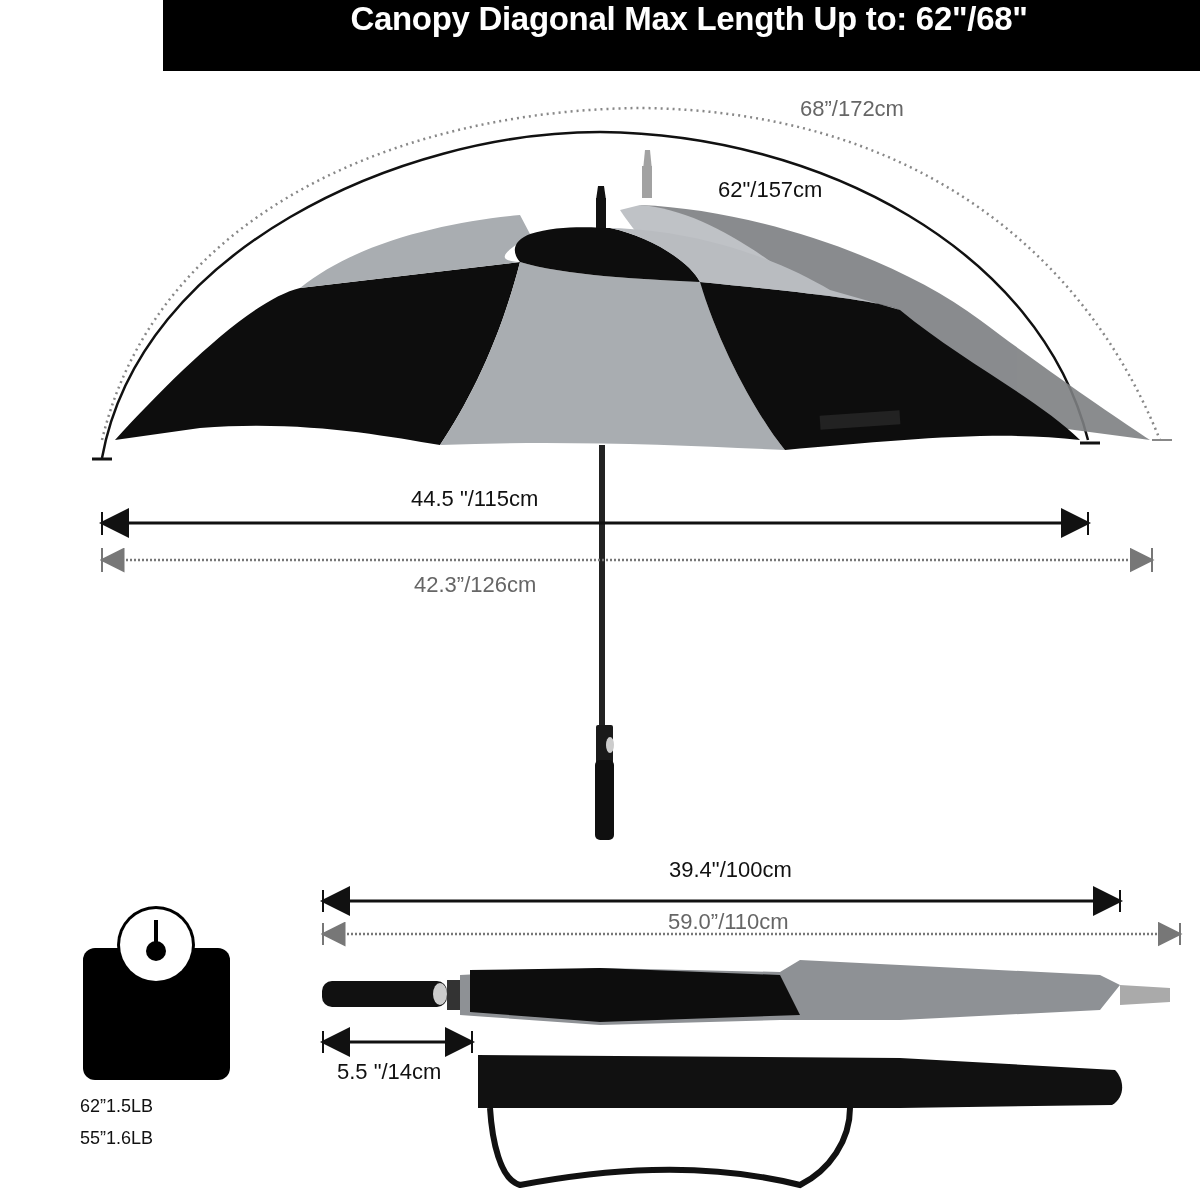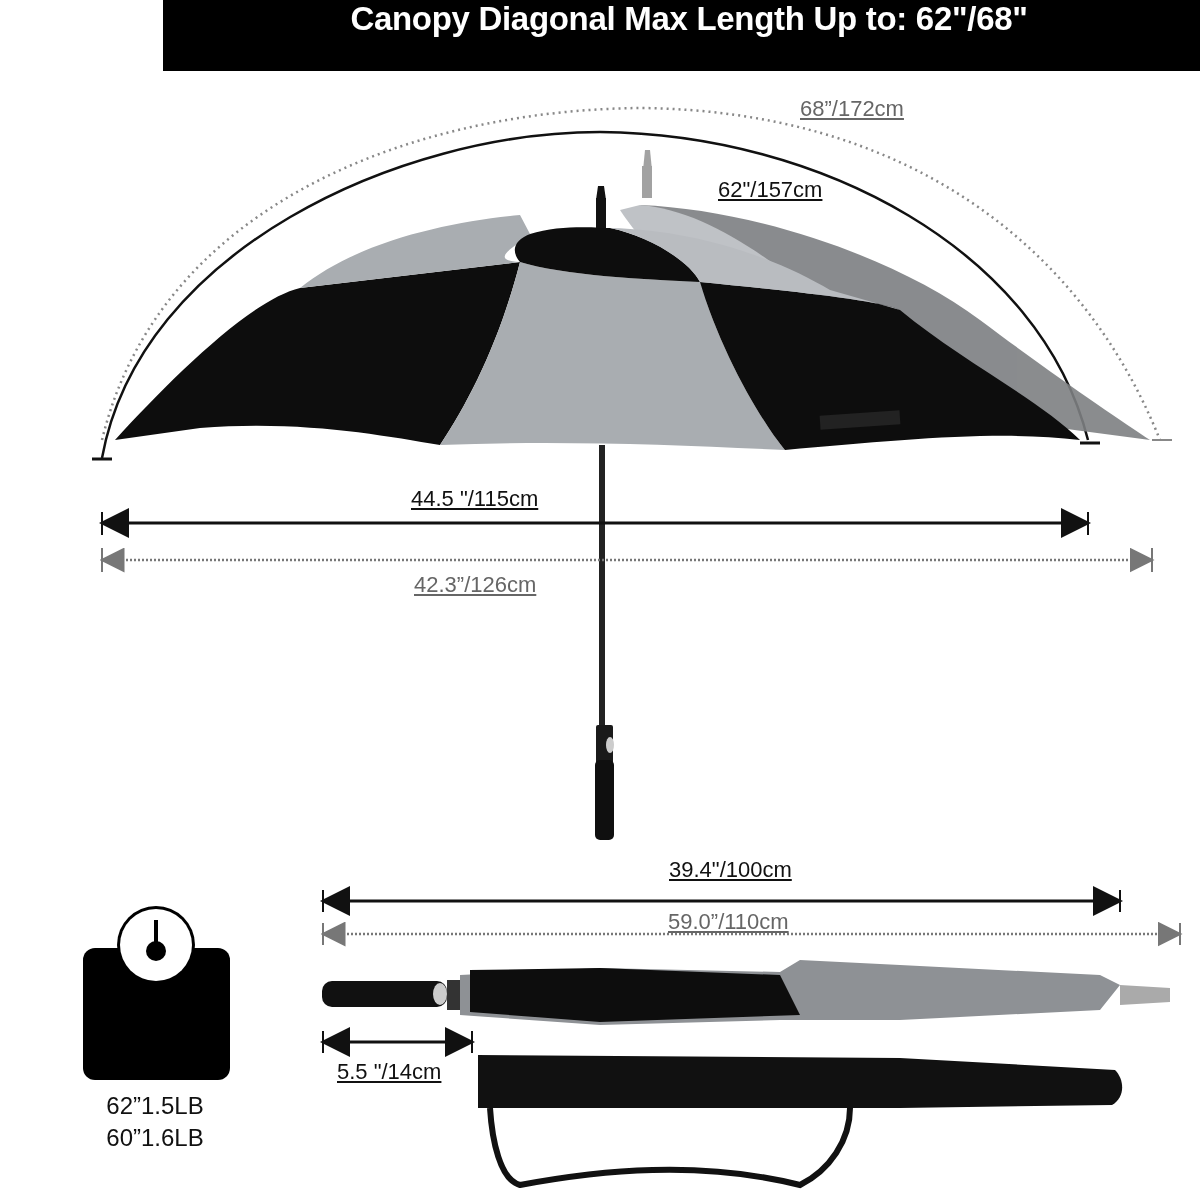--- a/index.html
+++ b/index.html
@@ -1,26 +1,26 @@
 <!DOCTYPE html>
 <html><head>
 <meta charset="utf-8">
 <style>
   html, body { margin: 0; padding: 0; background: #ffffff; }
   body { width: 1200px; height: 1200px; position: relative; overflow: hidden;
          font-family: "Liberation Sans", sans-serif; }
   .banner { position: absolute; left: 163px; top: 0; width: 1052px; height: 71px;
             background: #000; display: flex; align-items: flex-start; justify-content: center; }
   .banner span { color: #fff; font-weight: bold; font-size: 33px; letter-spacing: -0.3px; }
-  .lbl { position: absolute; font-size: 22px; white-space: nowrap; text-decoration: underline; }
+  .lbl { position: absolute; font-size: 22px; white-space: nowrap; }
   .lbl.dark { color: #111; }
   .lbl.gray { color: #666; }
   svg.art { position: absolute; left: 0; top: 0; }
-  .weight { position: absolute; left: 80px; top: 1090px; width: 150px; text-align: center;
-            font-size: 24px; color: #111; line-height: 32px; }
+  .weight { position: absolute; left: 80px; top: 1090px; width: 150px; 
+            font-size: 18px; color: #111; line-height: 32px; }
 </style>
 </head>
 <body>
 
 <div class="banner">
   <span>Canopy Diagonal Max Length Up to: 62"/68"</span>
 </div>
 
 <svg class="art" width="1200" height="1200" viewBox="0 0 1200 1200">
   <defs>
@@ -130,14 +130,14 @@
 <div class="lbl gray" style="left:800px;top:96px;">68”/172cm</div>
 <div class="lbl dark" style="left:718px;top:177px;">62"/157cm</div>
 <div class="lbl dark" style="left:411px;top:486px;">44.5 "/115cm</div>
 <div class="lbl gray" style="left:414px;top:572px;">42.3”/126cm</div>
 <div class="lbl dark" style="left:669px;top:857px;">39.4"/100cm</div>
 <div class="lbl gray" style="left:668px;top:909px;">59.0”/110cm</div>
 <div class="lbl dark" style="left:337px;top:1059px;">5.5 "/14cm</div>
 
 <div class="weight">
   <div>62”1.5LB</div>
-  <div>60”1.6LB</div>
+  <div>55”1.6LB</div>
 </div>
 
 </body></html>

